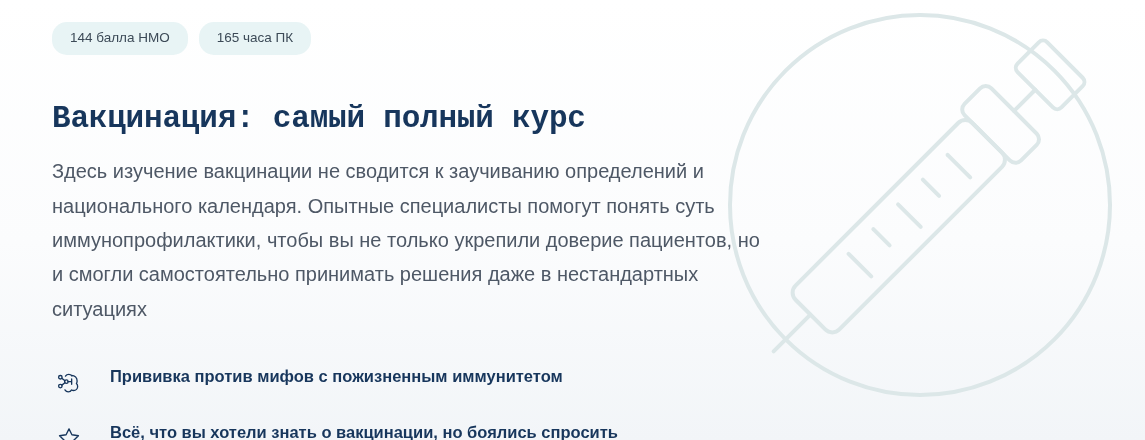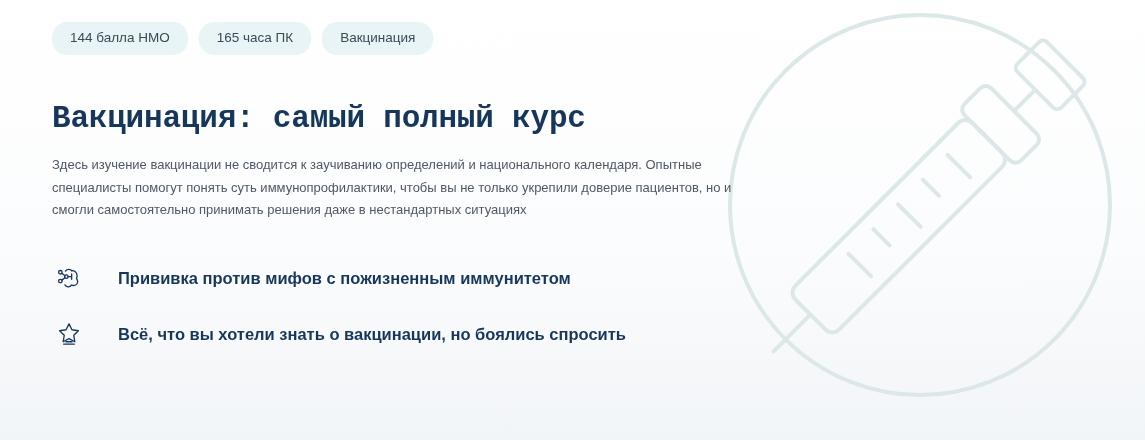--- a/index.html
+++ b/index.html
@@ -60,34 +60,33 @@
     font-size: 31px;
     font-weight: bold;
     color: #17365c;
     letter-spacing: -0.2px;
     margin: 0 0 18px 0;
     line-height: 1.15;
     font-family: Liberation Mono, monospace;
   }
 
   .hero-desc {
-    font-size: 13px;
+    font-size: 20px;
     line-height: 1.72;
     color: #4e5866;
     margin: 0;
     max-width: 715px;
   }
 
   .features {
     margin-top: 40px;
   }
   .feature {
     display: flex;
-    align-items: center;
-    gap: 32px;
+    gap: 24px;
     margin-bottom: 22px;
   }
   .feature-icon {
     width: 34px;
     height: 34px;
     flex: 0 0 34px;
     display: flex;
     align-items: center;
     justify-content: center;
     color: #17365c;
@@ -120,21 +119,20 @@
         <line x1="229" y1="310" x2="261" y2="310"></line>
       </g>
     </svg>
   </div>
 
   <div class="hero-content">
 
     <div class="tags">
       <span class="tag">144 балла НМО</span>
       <span class="tag">165 часа ПК</span>
-      <span class="tag">Вакцинация</span>
     </div>
 
     <h1 class="hero-title">Вакцинация: самый полный курс</h1>
 
     <p class="hero-desc">Здесь изучение вакцинации не сводится к заучиванию определений и национального календаря. Опытные специалисты помогут понять суть иммунопрофилактики, чтобы вы не только укрепили доверие пациентов, но и смогли самостоятельно принимать решения даже в нестандартных ситуациях</p>
 
     <div class="features">
 
       <div class="feature">
         <span class="feature-icon">

